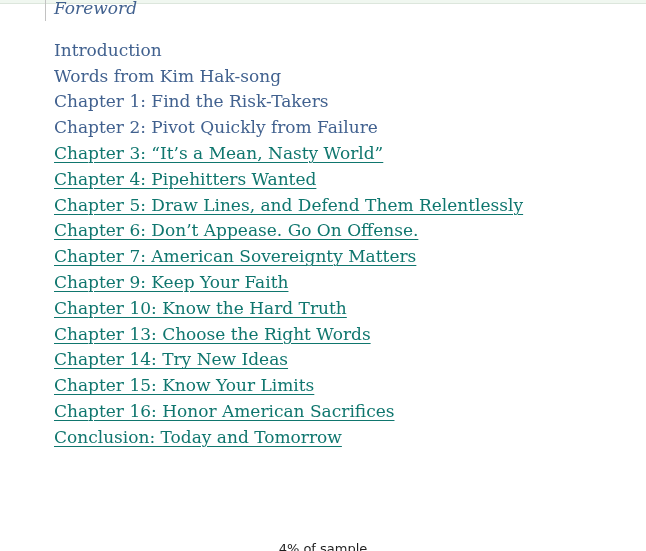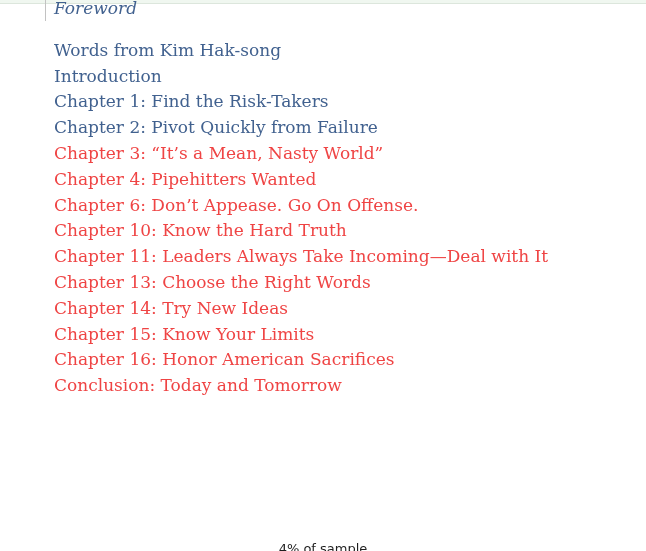--- a/index.html
+++ b/index.html
@@ -41,21 +41,22 @@
     font-size: 17px;
     line-height: 25.8px;
     white-space: nowrap;
     cursor: pointer;
   }
   .toc-item.s {
     color: #41618f;
     text-decoration: none;
   }
   .toc-item.l {
-    color: #ef4444;
+    color: #0f766e;
+    text-decoration: underline;
     text-decoration-thickness: 1px;
     text-underline-offset: 3px;
   }
   .toc-item.it {
     font-style: italic;
   }
   .toc-gap {
     height: 16px;
   }
   .progress-footer {
@@ -71,29 +72,31 @@
 </style>
 </head>
 <body>
 
 <div class="top-strip"></div>
 <div class="vrule"></div>
 
 <nav class="toc">
   <div class="toc-item s it">Foreword</div>
   <div class="toc-gap"></div>
+  <div class="toc-item s">Introduction</div>
   <div class="toc-item s">Words from Kim Hak-song</div>
-  <div class="toc-item s">Introduction</div>
   <div class="toc-item s">Chapter 1: Find the Risk-Takers</div>
   <div class="toc-item s">Chapter 2: Pivot Quickly from Failure</div>
   <div class="toc-item l">Chapter 3: “It’s a Mean, Nasty World”</div>
   <div class="toc-item l">Chapter 4: Pipehitters Wanted</div>
+  <div class="toc-item l">Chapter 5: Draw Lines, and Defend Them Relentlessly</div>
   <div class="toc-item l">Chapter 6: Don’t Appease. Go On Offense.</div>
+  <div class="toc-item l">Chapter 7: American Sovereignty Matters</div>
+  <div class="toc-item l">Chapter 9: Keep Your Faith</div>
   <div class="toc-item l">Chapter 10: Know the Hard Truth</div>
-  <div class="toc-item l">Chapter 11: Leaders Always Take Incoming—Deal with It</div>
   <div class="toc-item l">Chapter 13: Choose the Right Words</div>
   <div class="toc-item l">Chapter 14: Try New Ideas</div>
   <div class="toc-item l">Chapter 15: Know Your Limits</div>
   <div class="toc-item l">Chapter 16: Honor American Sacrifices</div>
   <div class="toc-item l">Conclusion: Today and Tomorrow</div>
 </nav>
 
 <div class="progress-footer">4% of sample</div>
 
 </body></html>

